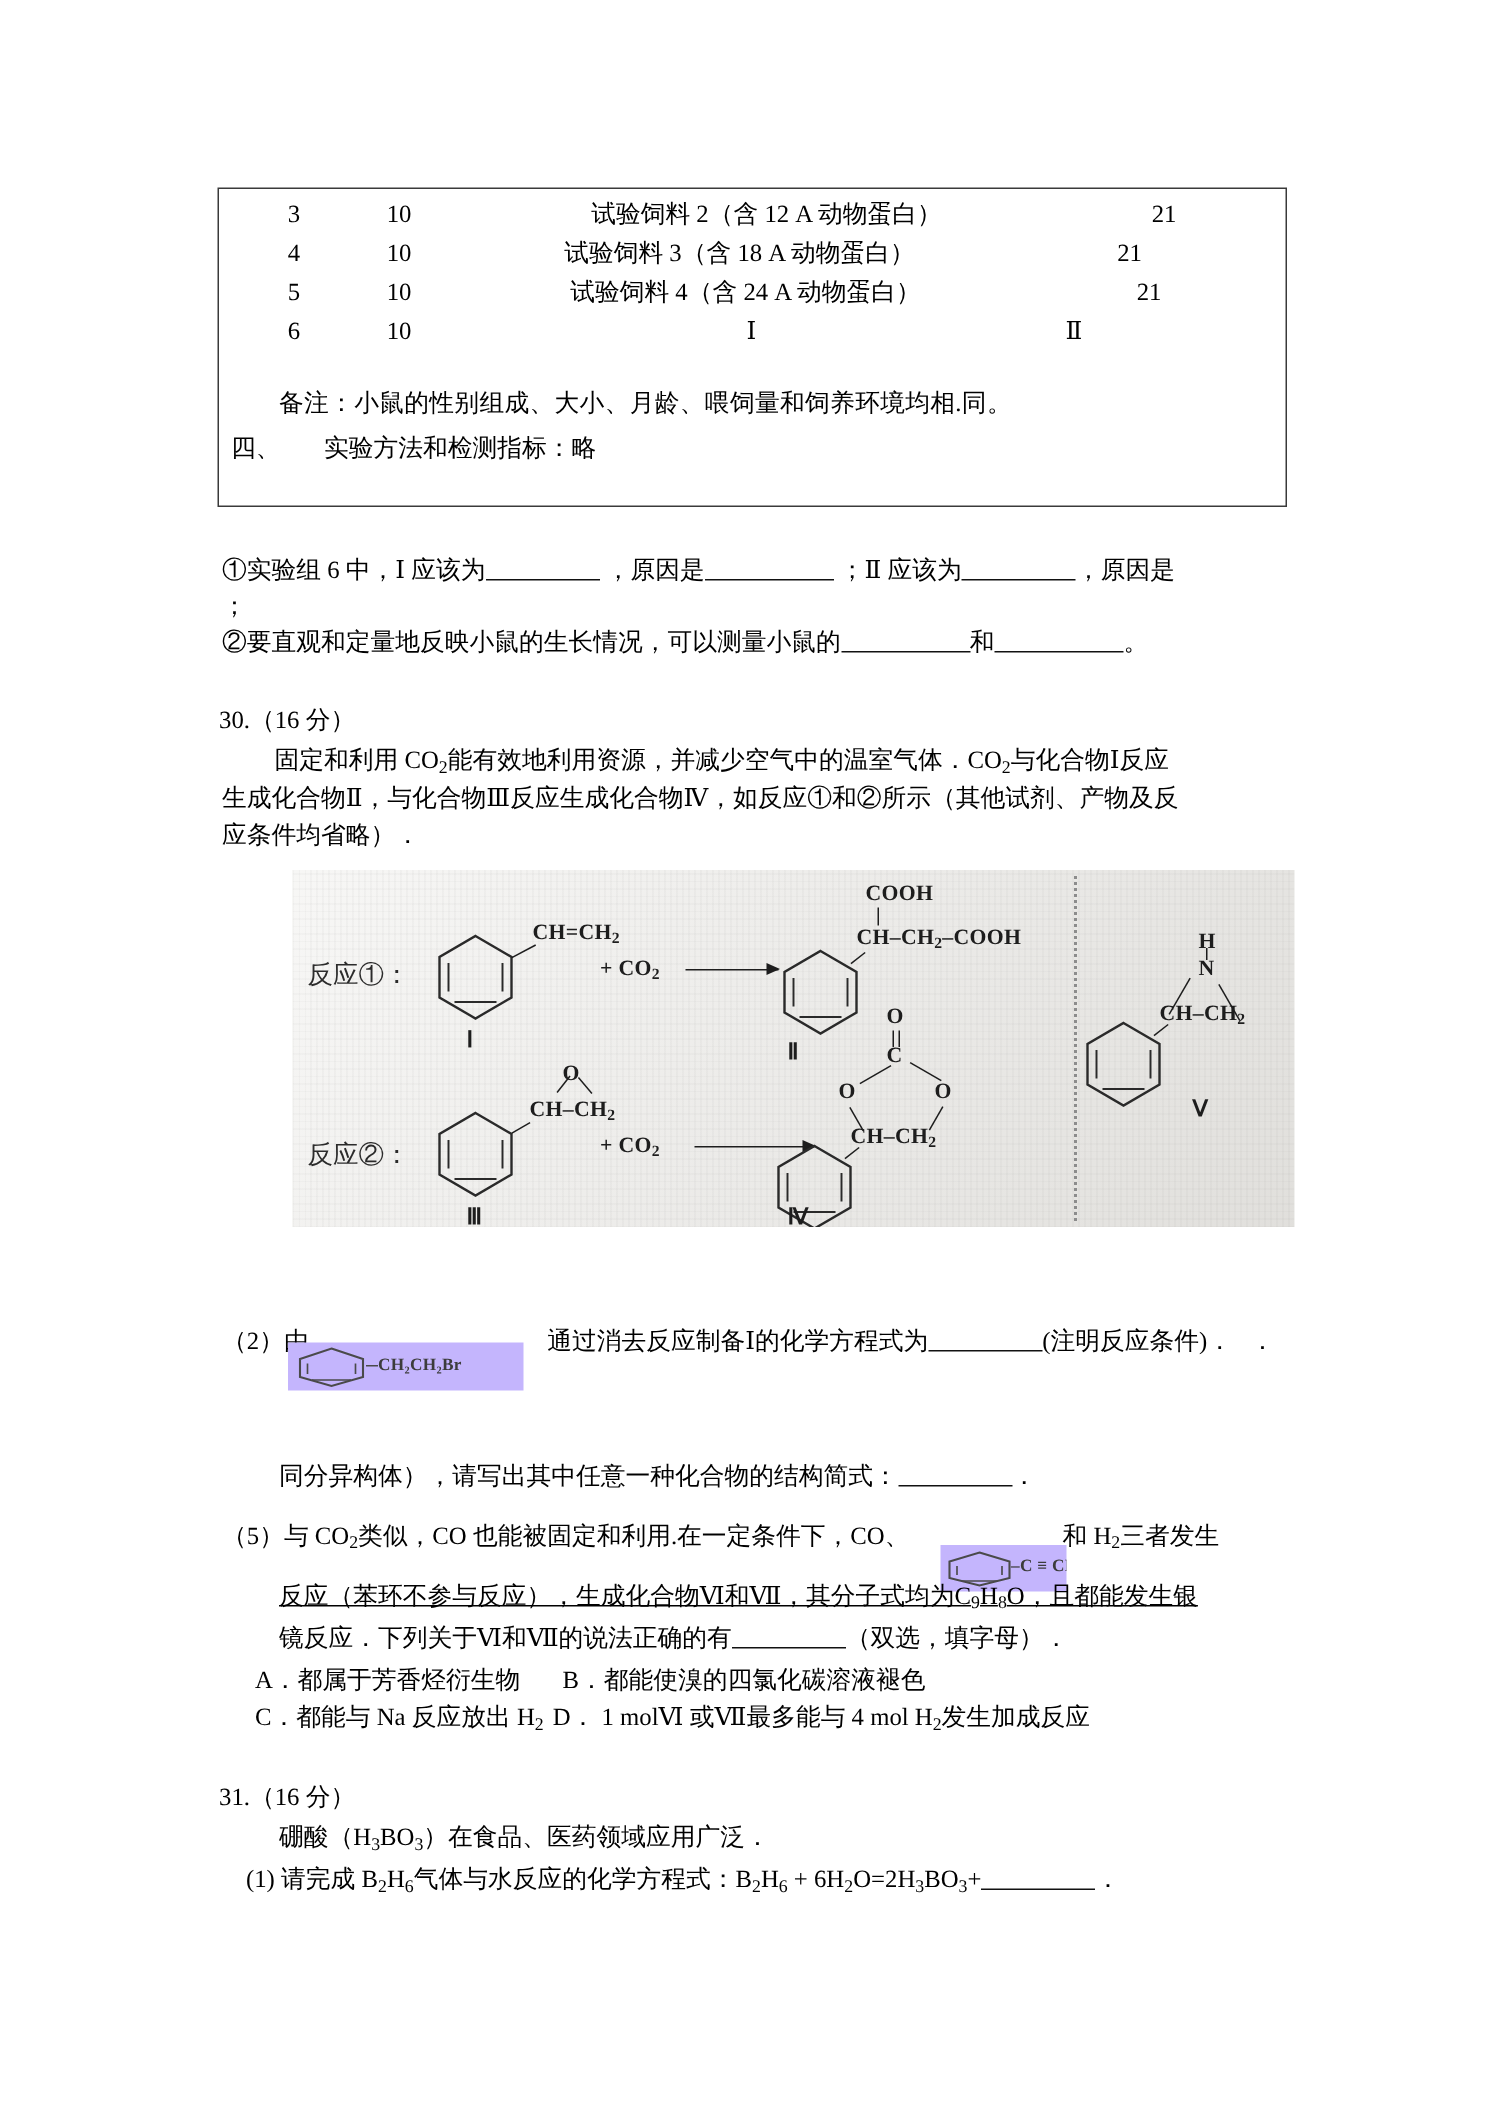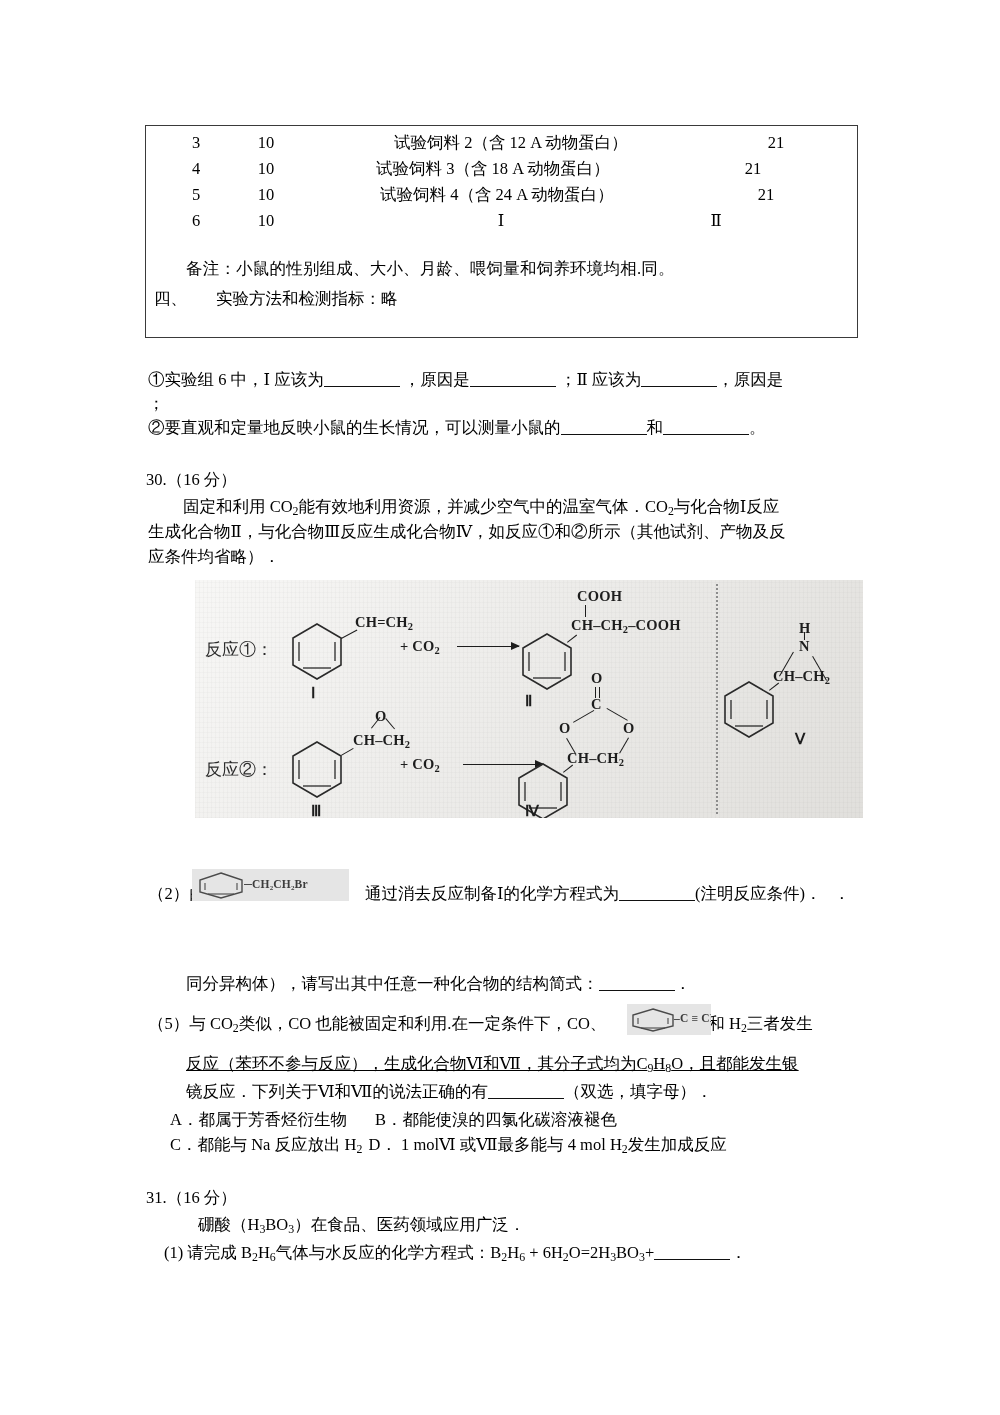--- a/index.html
+++ b/index.html
@@ -141,22 +141,23 @@
   .bonddiag { position: absolute; height: 1.3px; background: #1d1d1d; transform-origin: 0 0; }
   .dotted-div {
     position: absolute;
     width: 0;
     border-left: 2px dotted #8c8c8c;
   }
 
   
   .inline-struct {
     position: absolute;
-    background: #e5e5e5;
+    background: #c4b5fd;
     overflow: hidden;
+    margin-top: 26px;
   }
   .inline-struct .chem { font-size: 11.5px; }
 </style>
 </head>
 <body>
 
 <div class="page">
 
   <div class="table-box">
 
@@ -358,21 +359,21 @@
 
   <div class="line" style="left:170px; top:1110px;">
     <span>A．都属于芳香烃衍生物</span><span style="display:inline-block;width:28px;"></span><span>B．都能使溴的四氯化碳溶液褪色</span>
   </div>
   <div class="line" style="left:170px; top:1135px;">
     <span>C．都能与 Na 反应放出 H</span><sub>2</sub><span style="display:inline-block;width:6px;"></span><span>D．  1 molⅥ 或Ⅶ最多能与 4 mol  H</span><sub>2</sub><span>发生加成反应</span>
   </div>
 
   <div class="line" style="left:146px; top:1188px;">31.（16 分）</div>
 
-  <div class="line" style="left:186px; top:1215px;margin-left:12px;">
+  <div class="line" style="left:186px; top:1215px;">
     <span>硼酸（H</span><sub>3</sub><span>BO</span><sub>3</sub><span>）在食品、医药领域应用广泛．</span>
   </div>
 
   <div class="line" style="left:164px; top:1243px;">
     <span>(1)  请完成 B</span><sub>2</sub><span>H</span><sub>6</sub><span>气体与水反应的化学方程式：B</span><sub>2</sub><span>H</span><sub>6</sub><span> + 6H</span><sub>2</sub><span>O=2H</span><sub>3</sub><span>BO</span><sub>3</sub><span>+</span><span class="blank b-lg"></span><span>．</span>
   </div>
 
 </div>
 
 </body></html>

